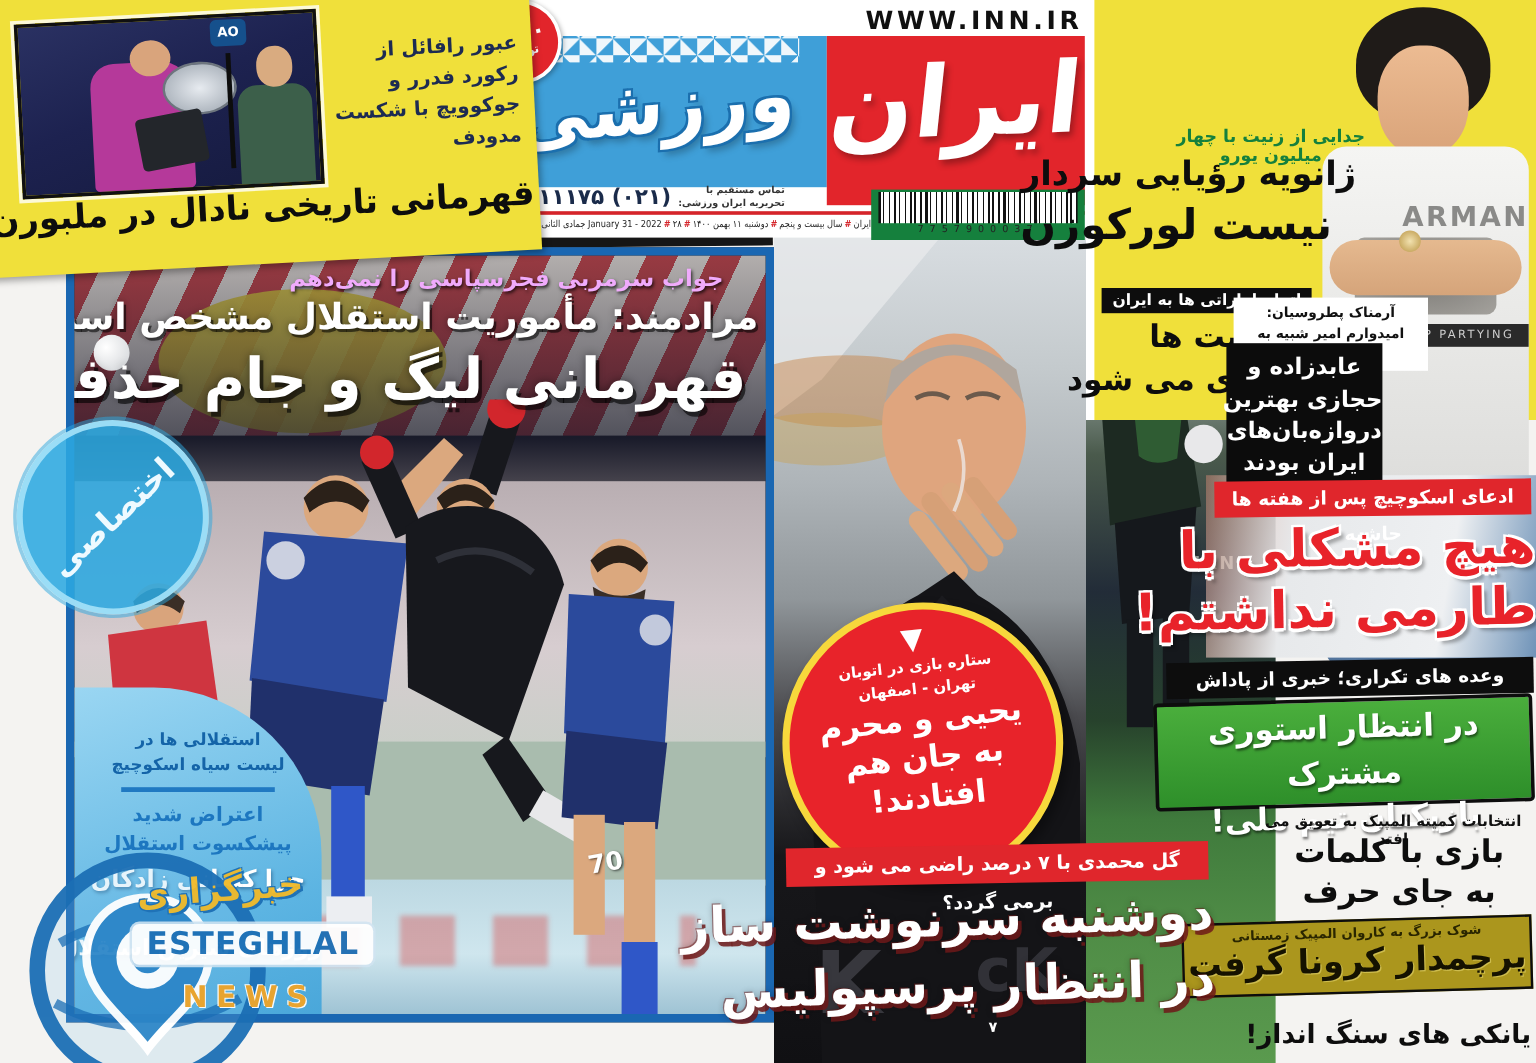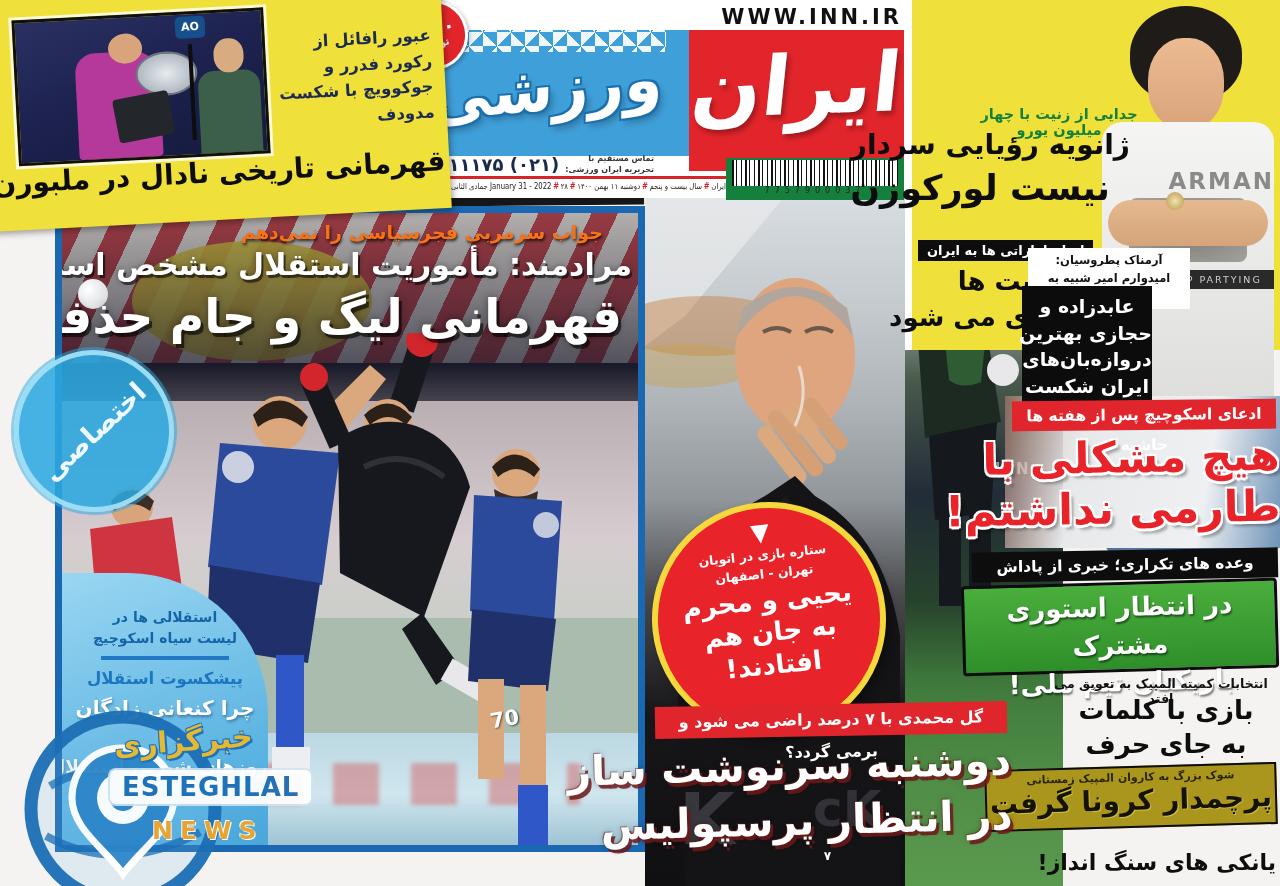--- a/index.html
+++ b/index.html
@@ -69,21 +69,21 @@
     background:linear-gradient(180deg,rgba(18,20,38,.25) 0%,rgba(18,20,38,.7) 80%,rgba(90,85,95,.6) 100%);}
   .yellow-blob{position:absolute;left:70px;top:28px;width:240px;height:120px;background:#ddc93c;border-radius:50%;opacity:.9;}
   .mid-blur{position:absolute;left:0;top:188px;width:100%;height:230px;background:linear-gradient(180deg,#b9aeb2,#d7cdd0 60%,#c9cfc8);}
   .pitchband{position:absolute;left:0;top:405px;width:100%;height:120px;background:#a9bcae;}
   .boards{position:absolute;left:0;bottom:0;width:100%;height:112px;
     background:linear-gradient(180deg,#bcd8e2 0%,#cfe6ee 55%,#9fc3d4 100%);}
   .board-text{position:absolute;left:20%;bottom:40px;width:70%;height:42px;
     background:repeating-linear-gradient(90deg,rgba(214,90,90,.45) 0 46px,rgba(214,90,90,0) 46px 78px);filter:blur(2px);}
   .ball{position:absolute;left:16px;top:66px;width:30px;height:30px;border-radius:50%;
     background:radial-gradient(circle at 35% 35%,#fff,#cfd2d6);}
-  .m-kicker{position:absolute;left:150px;top:8px;width:420px;font-size:19px;font-weight:bold;color:#f97316;
+  .m-kicker{position:absolute;left:150px;top:8px;width:420px;font-size:19px;font-weight:bold;color:#f0abfc;
     direction:rtl;text-align:center;text-shadow:1px 2px 3px rgba(0,0,0,.8);}
   .m-h1{position:absolute;left:70px;top:34px;width:500px;font-size:30px;font-weight:900;color:#fff;direction:rtl;
     text-align:center;white-space:nowrap;text-shadow:2px 3px 0 rgba(0,0,0,.55),0 0 6px rgba(0,0,0,.4);}
   .m-h2{position:absolute;left:40px;top:76px;width:520px;font-size:47px;font-weight:900;color:#fff;direction:rtl;
     text-align:center;white-space:nowrap;text-shadow:3px 4px 0 rgba(0,0,0,.6),0 0 8px rgba(0,0,0,.45);}
   .players{position:absolute;left:0;top:120px;width:576px;height:512px;}
   .num70{position:absolute;left:428px;top:494px;color:#fff;font-size:21px;font-weight:900;transform:rotate(-10deg);
     text-shadow:1px 1px 2px rgba(0,0,0,.6);}
   .corner-blue{position:absolute;left:0;bottom:0;width:206px;height:272px;
     background:linear-gradient(160deg,#9ad6f2,#5cb4e2 70%,#4aa7da);border-top-right-radius:140px;
@@ -285,20 +285,21 @@
     <div class="m-kicker fa">جواب سرمربی فجرسپاسی را نمی‌دهم</div>
     <div class="m-h1">مرادمند: مأموریت استقلال مشخص است</div>
     <div class="m-h2">قهرمانی لیگ و جام حذفی</div>
     <div class="corner-blue">
       <div class="e-kick">
         <div>استقلالی ها در</div>
         <div>لیست سیاه اسکوچیچ</div>
       </div>
       <div class="e-rule"></div>
       <div class="e-sub">
+        <div>اعتراض شدید</div>
         <div>پیشکسوت استقلال</div>
       </div>
       <div class="e-line1">چرا کنعانی زادگان</div>
       <div class="e-line2">روزهای شیرین استقلال</div>
     </div>
   </div>
 
   <div class="abs coach-photo">
     <svg width="263" height="690" viewBox="0 0 263 690">
       <path d="M0 0 L140 0 L40 120 L0 150 Z" fill="#e9ebed" opacity=".7"></path>
@@ -356,21 +357,21 @@
   <div class="abs s-h2 fa c">نیست لورکوزن</div>
   <div class="abs s-badge">اتهام اماراتی ها به ایران</div>
   <div class="abs s-sub1 fa c">تست ها</div>
   <div class="abs s-sub2 fa c">دستکاری می شود</div>
 
   <div class="abs petrosyan">آرمناک پطروسیان: امیدوارم امیر شبیه به احمدرضا شود</div>
   <div class="abs gk-headline">
     <div>عابدزاده و</div>
     <div>حجازی بهترین</div>
     <div>دروازه‌بان‌های</div>
-    <div>ایران شکست</div>
+    <div>ایران بودند</div>
   </div>
 
   <div class="abs skocic-bg"></div>
   <div class="abs skocic-kicker">ادعای اسکوچیچ پس از هفته ها حاشیه</div>
   <div class="abs skocic-headline">
     <div>هیچ مشکلی با</div>
     <div>طارمی نداشتم!</div>
   </div>
 
   <div class="abs bonus-kicker">وعده های تکراری؛ خبری از پاداش نیست</div>

